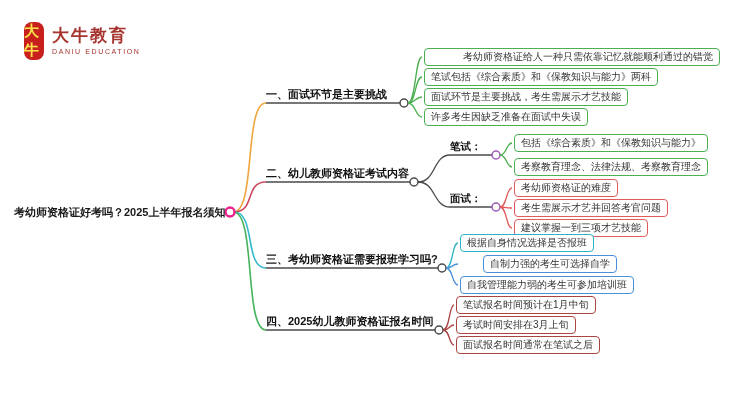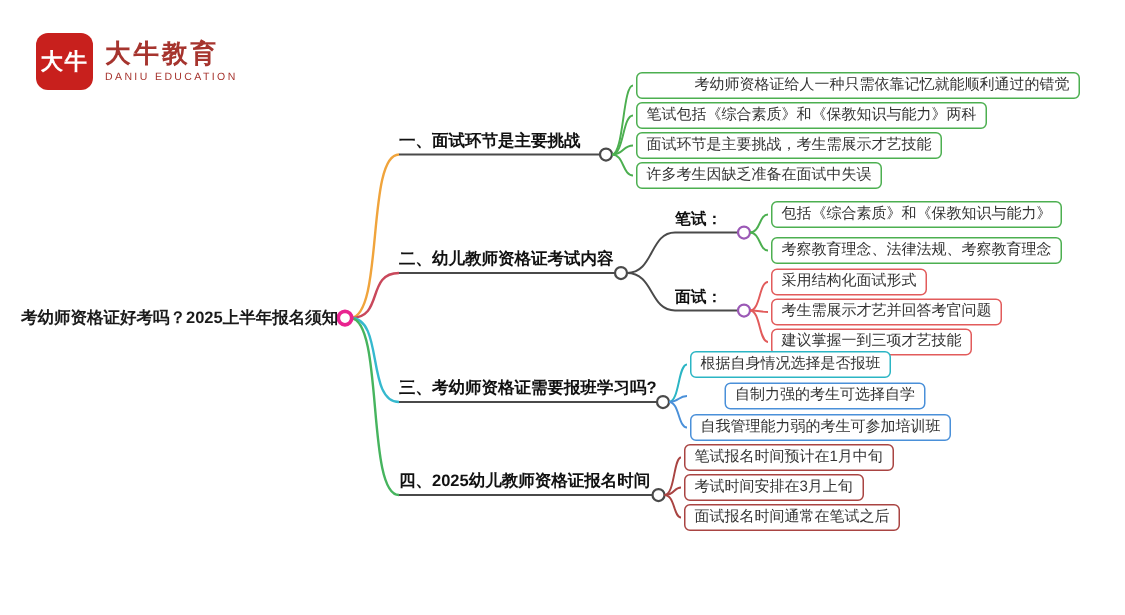--- a/index.html
+++ b/index.html
@@ -3,21 +3,21 @@
 <meta charset="utf-8">
 <style>
   html,body{margin:0;padding:0;background:#fff;}
   .canvas{
     position:relative;width:750px;height:410px;background:#ffffff;
     font-family:"Liberation Sans","DejaVu Sans",sans-serif;overflow:hidden;
   }
   .links{position:absolute;left:0;top:0;}
   .logo{position:absolute;left:24px;top:22px;display:flex;align-items:center;gap:8px;}
   .logo-icon{
-    width:38px;height:38px;background:#C8201D;color:#ffffff;border-radius:8px;
+    width:20px;height:38px;background:#C8201D;color:#fde047;border-radius:8px;
     display:flex;align-items:center;justify-content:center;
     font-weight:bold;font-size:15px;letter-spacing:1px;
   }
   .logo-name{font-size:17px;font-weight:bold;color:#A6342E;letter-spacing:2px;line-height:18px;}
   .logo-sub{font-size:7px;color:#A6342E;letter-spacing:1.6px;margin-top:3px;}
   .center-title{
     position:absolute;left:14px;top:205px;font-size:11px;font-weight:bold;
     color:#1a1a1a;white-space:nowrap;line-height:14px;
   }
   .branch-label{
@@ -104,21 +104,21 @@
   <div class="sub-label" style="left:450px;top:191px">面试：</div>
 
   <div class="leaf" style="left: 424px; top: 48px; border-color: rgb(76, 175, 80); padding-left: 38px;">考幼师资格证给人一种只需依靠记忆就能顺利通过的错觉</div>
   <div class="leaf" style="left: 424px; top: 68px; border-color: rgb(76, 175, 80);">笔试包括《综合素质》和《保教知识与能力》两科</div>
   <div class="leaf" style="left: 424px; top: 88px; border-color: rgb(76, 175, 80);">面试环节是主要挑战，考生需展示才艺技能</div>
   <div class="leaf" style="left: 424px; top: 108px; border-color: rgb(76, 175, 80);">许多考生因缺乏准备在面试中失误</div>
 
   <div class="leaf" style="left: 514px; top: 134px; border-color: rgb(76, 175, 80);">包括《综合素质》和《保教知识与能力》</div>
   <div class="leaf" style="left: 514px; top: 158px; border-color: rgb(76, 175, 80);">考察教育理念、法律法规、考察教育理念</div>
 
-  <div class="leaf" style="left: 514px; top: 179px; border-color: rgb(226, 91, 91);">采用结构化面试形式</div>
+  <div class="leaf" style="left: 514px; top: 179px; border-color: rgb(226, 91, 91);">考幼师资格证的难度</div>
   <div class="leaf" style="left: 514px; top: 199px; border-color: rgb(226, 91, 91);">考生需展示才艺并回答考官问题</div>
   <div class="leaf" style="left: 514px; top: 219px; border-color: rgb(226, 91, 91);">建议掌握一到三项才艺技能</div>
 
   <div class="leaf" style="left: 460px; top: 234px; border-color: rgb(43, 181, 196);">根据自身情况选择是否报班</div>
   <div class="leaf" style="left: 483px; top: 255px; border-color: rgb(74, 144, 217);">自制力强的考生可选择自学</div>
   <div class="leaf" style="left: 460px; top: 276px; border-color: rgb(74, 144, 217);">自我管理能力弱的考生可参加培训班</div>
 
   <div class="leaf" style="left: 456px; top: 296px; border-color: rgb(169, 68, 66);">笔试报名时间预计在1月中旬</div>
   <div class="leaf" style="left: 456px; top: 316px; border-color: rgb(169, 68, 66);">考试时间安排在3月上旬</div>
   <div class="leaf" style="left: 456px; top: 336px; border-color: rgb(169, 68, 66);">面试报名时间通常在笔试之后</div>

